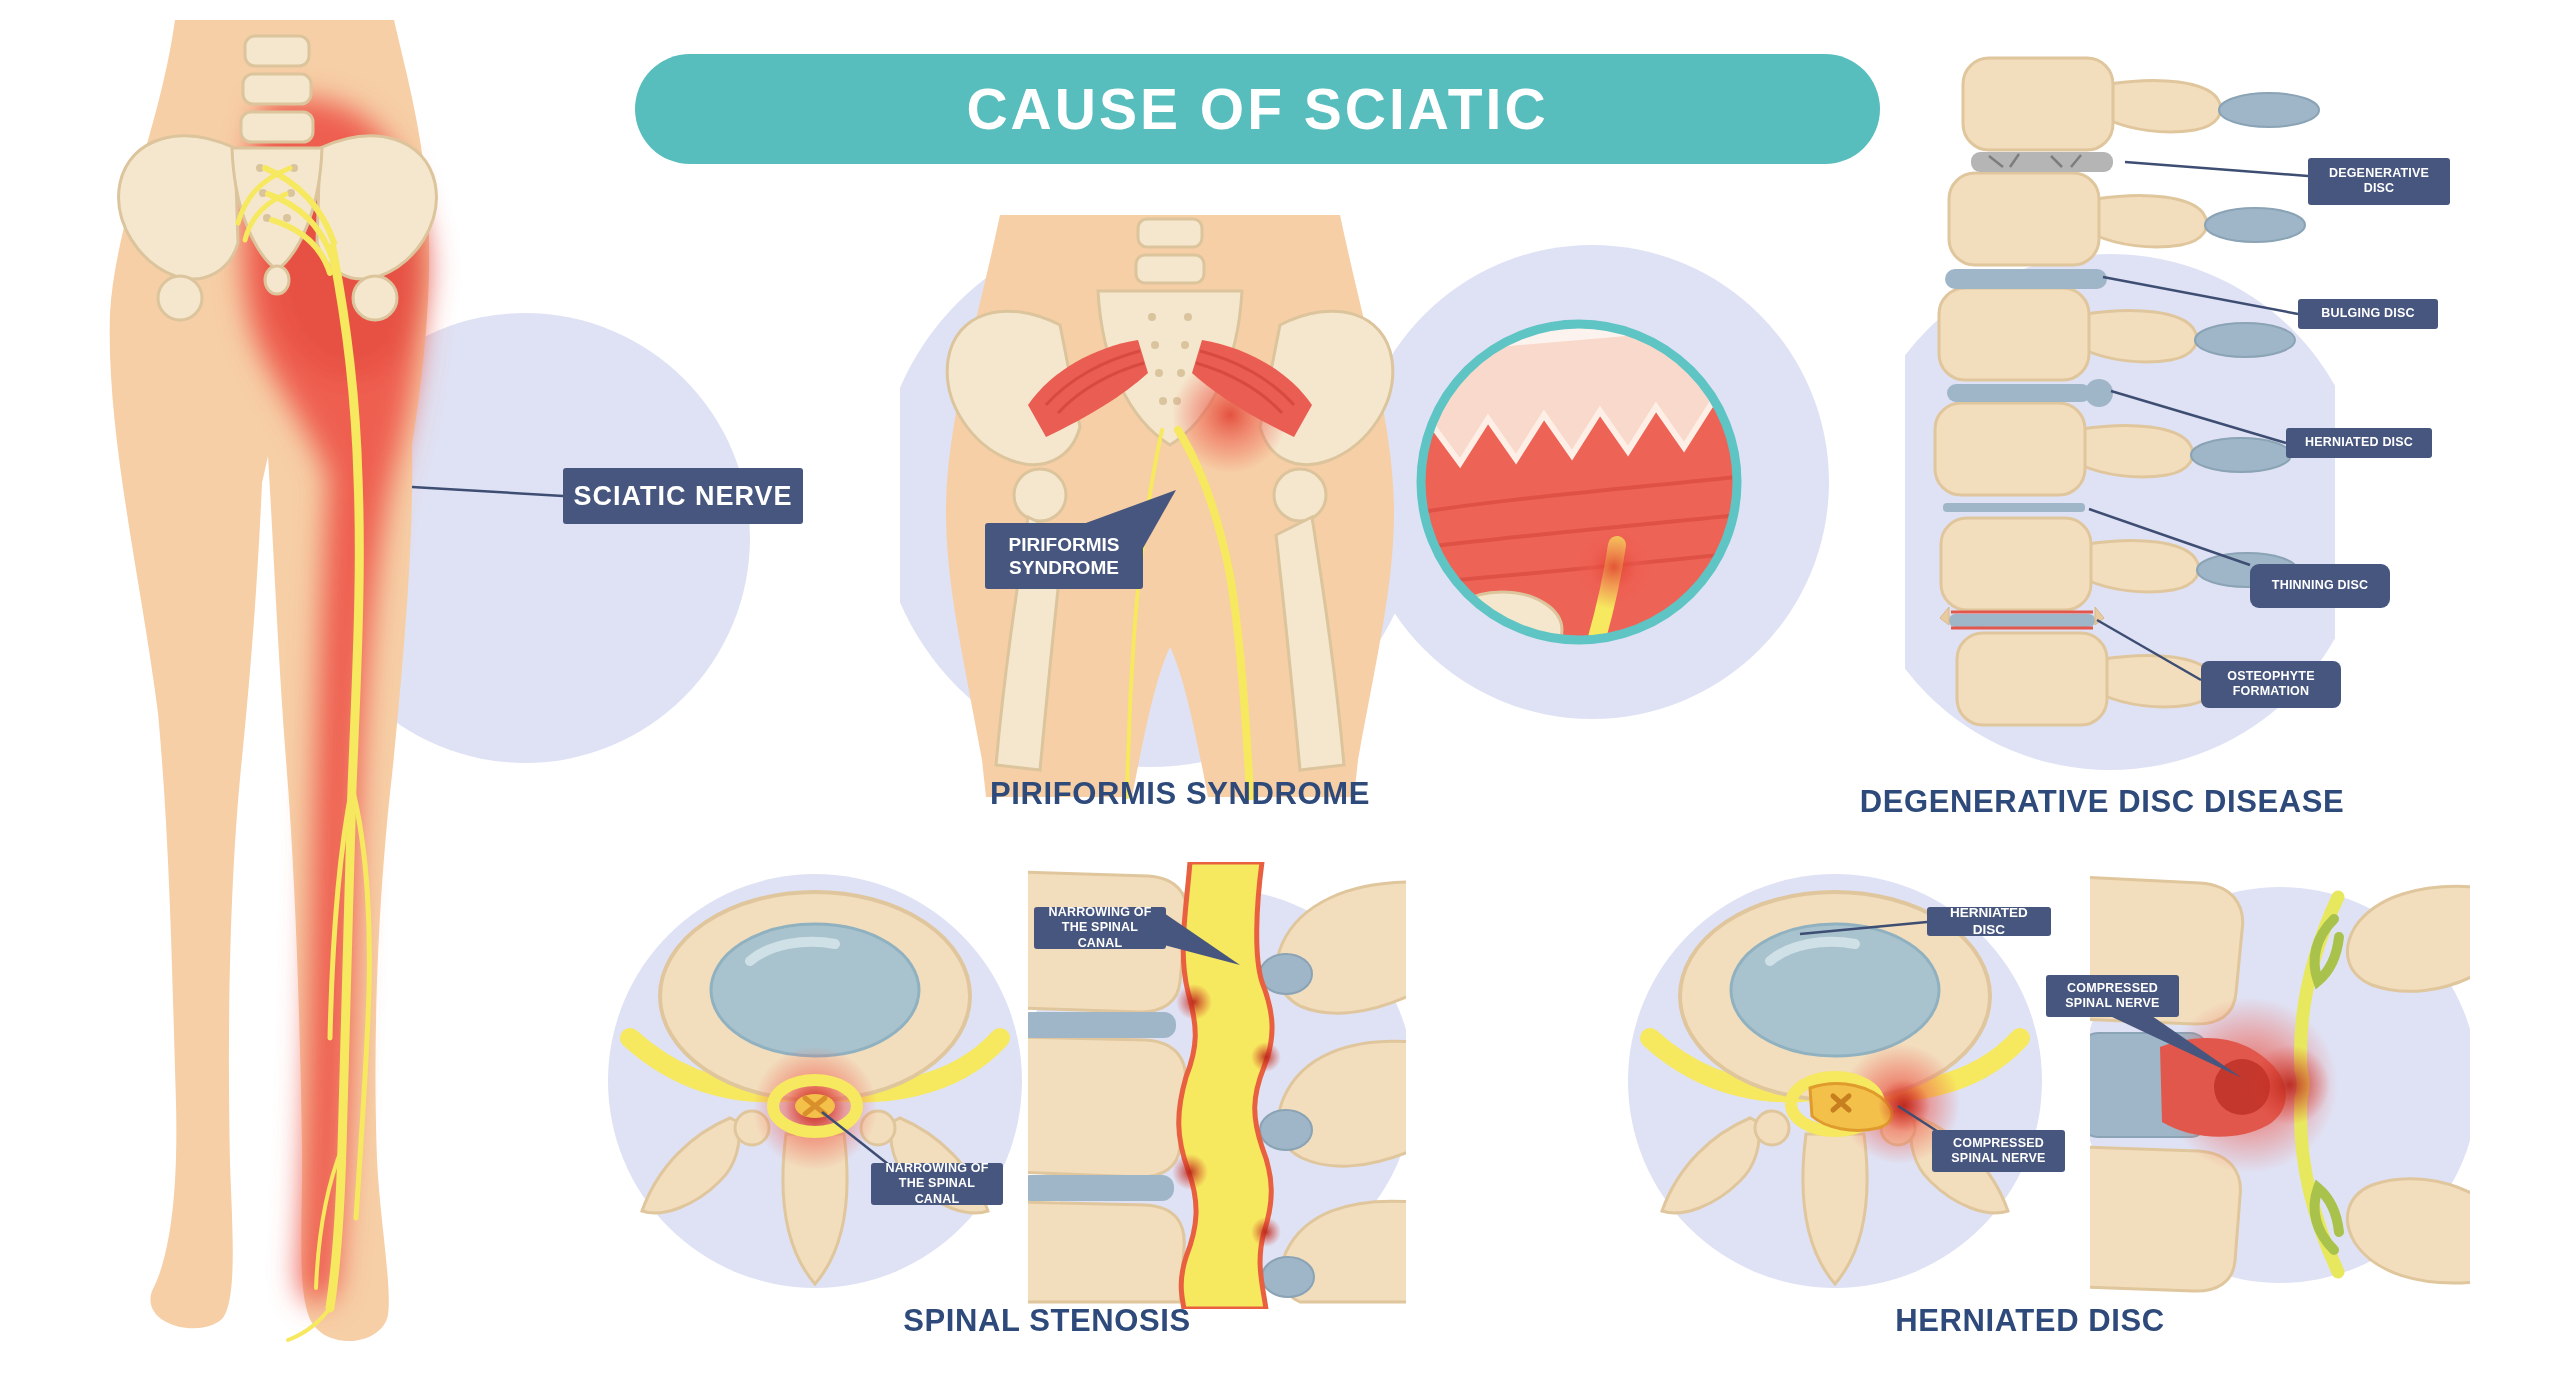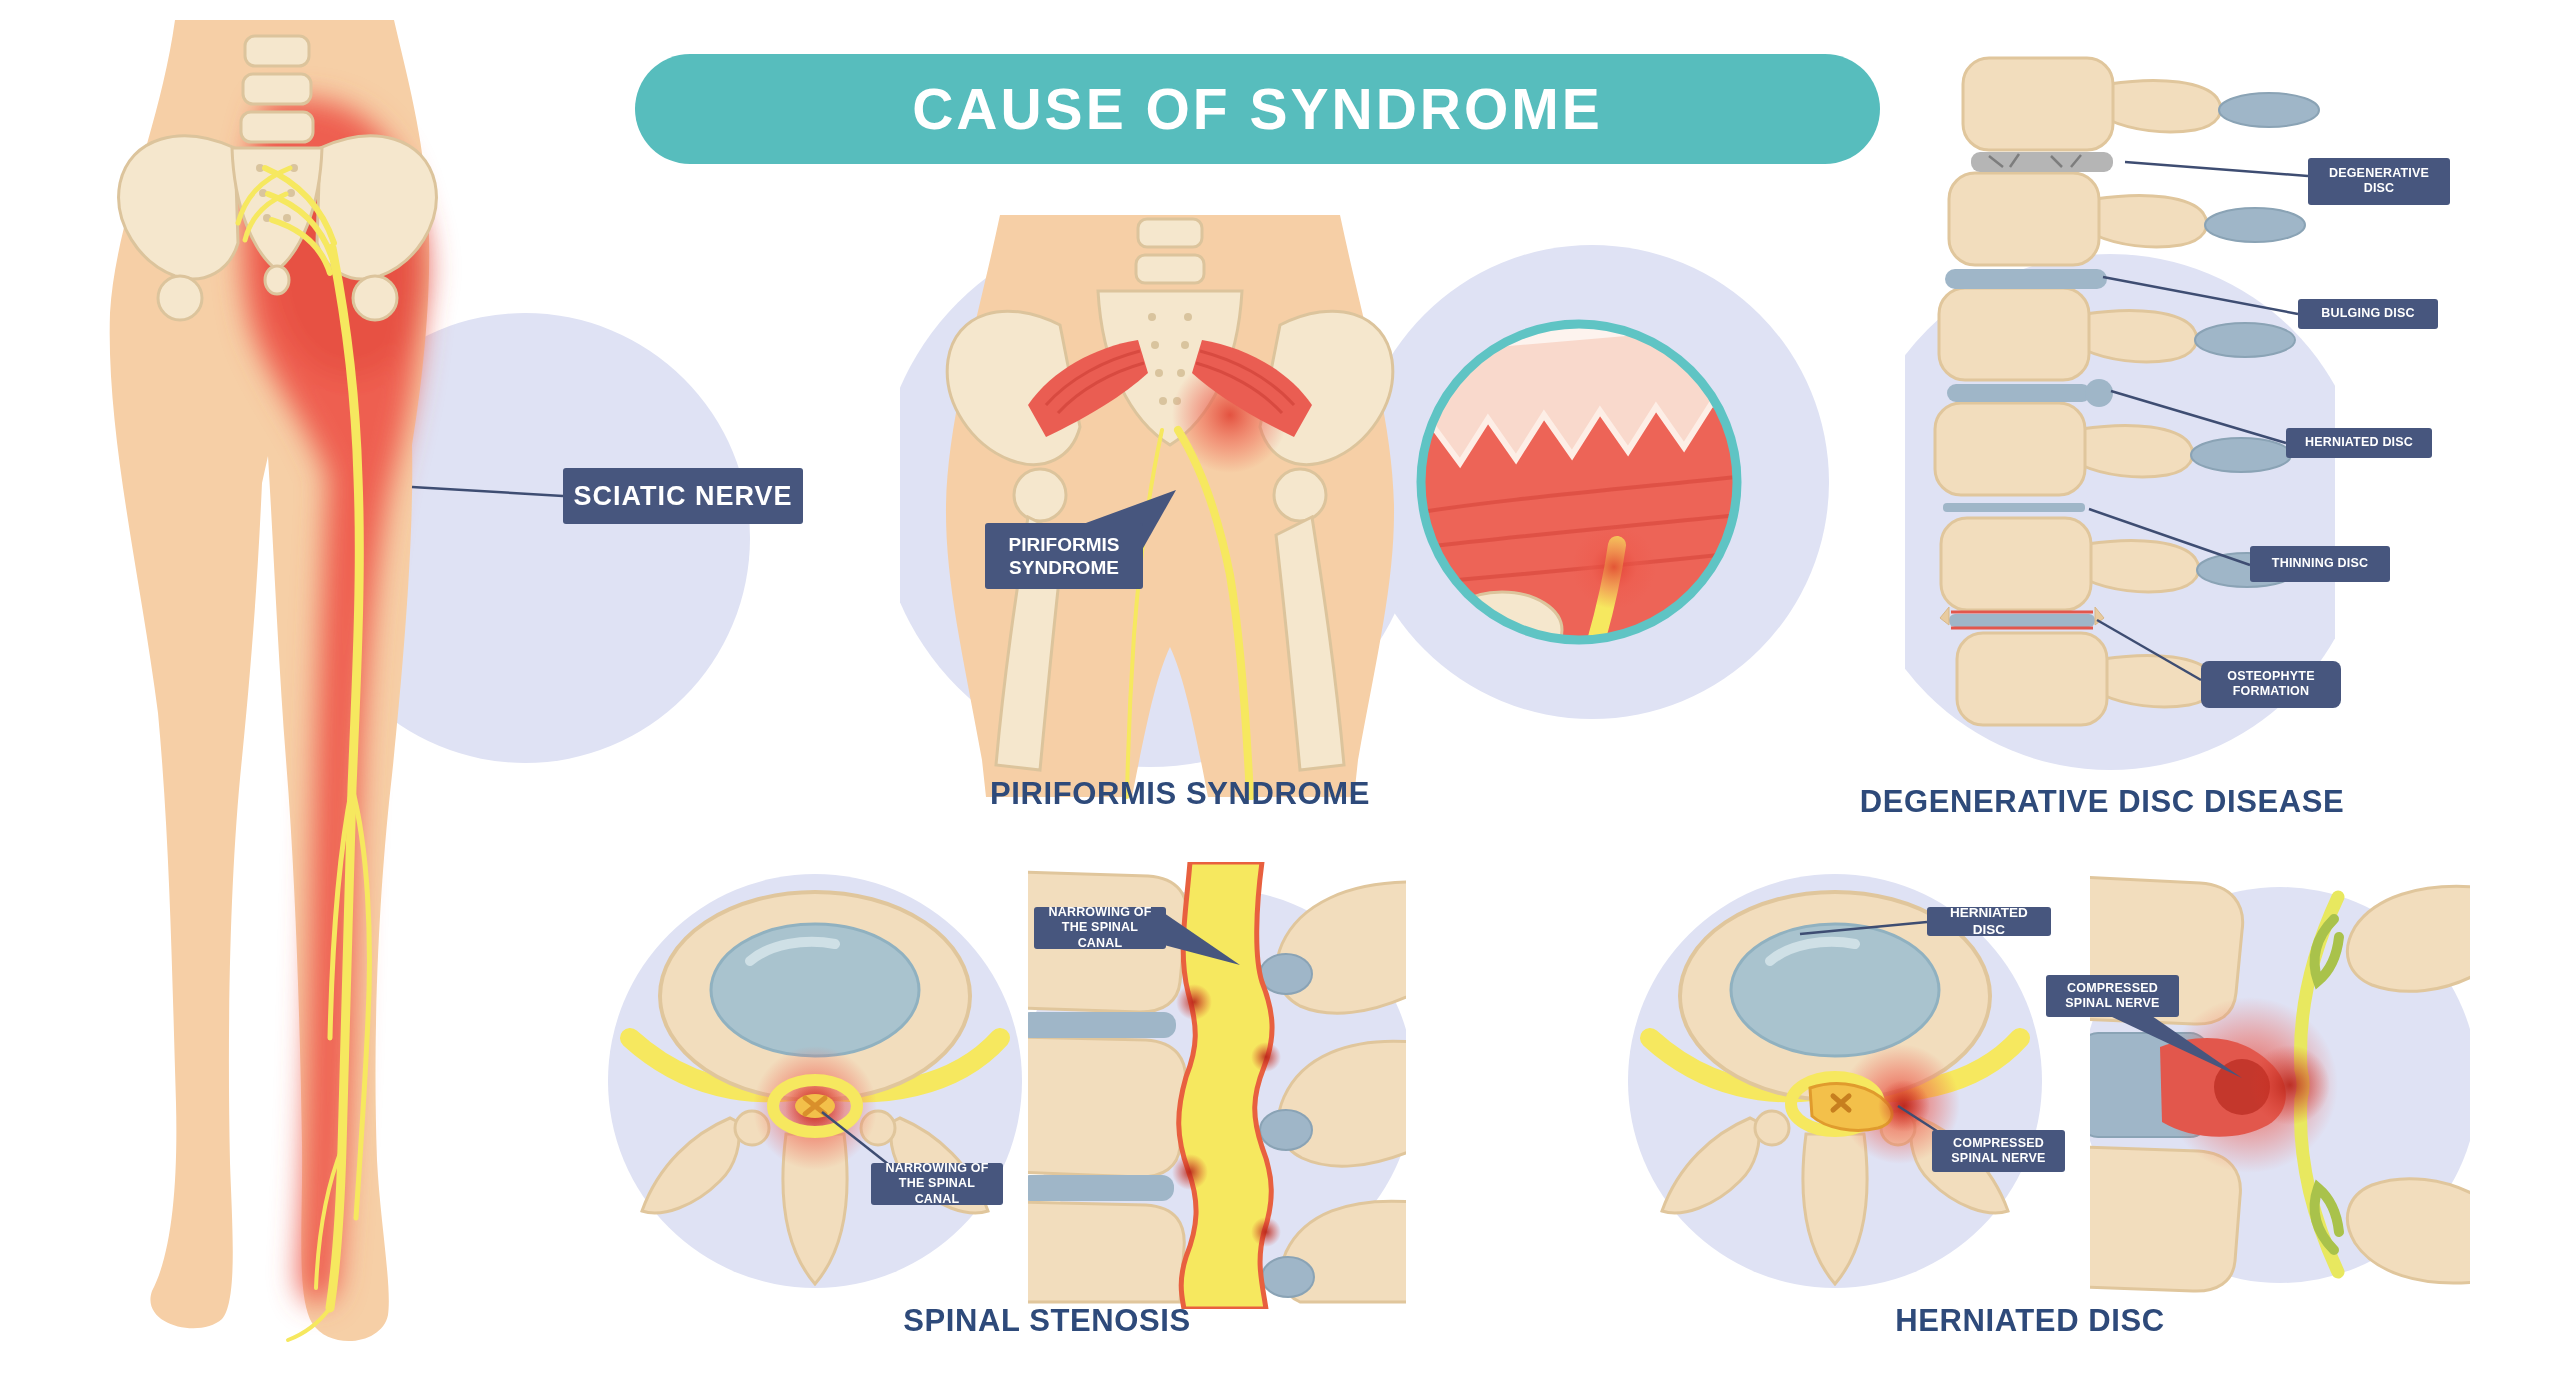--- a/index.html
+++ b/index.html
@@ -20,21 +20,21 @@
     position:absolute;background:#47567e;color:#ffffff;font-weight:bold;text-align:center;
     z-index:5;line-height:1.22;border-radius:3px;display:flex;align-items:center;justify-content:center;
     padding:8px 6px;box-sizing:border-box;text-transform:uppercase;
   }
   .lbl-sciatic{left:563px;top:468px;width:240px;height:56px;font-size:27px;letter-spacing:1px;}
   .lbl-piri{left:985px;top:523px;width:158px;height:66px;font-size:19px;}
   .lbl-sm{font-size:12.5px;letter-spacing:0.2px;}
   .lbl-deg1{left:2308px;top:158px;width:142px;min-height:38px;}
   .lbl-deg2{left:2298px;top:299px;width:140px;height:30px;}
   .lbl-deg3{left:2286px;top:428px;width:146px;height:30px;}
-  .lbl-deg4{left:2250px;top:546px;width:140px;height:36px;}
+  .lbl-deg4{left:2250px;top:564px;width:140px;height:44px;border-radius:9px;}
   .lbl-deg5{left:2201px;top:661px;width:140px;min-height:38px;border-radius:8px;}
   .lbl-sten-top{left:1034px;top:907px;width:132px;height:42px;}
   .lbl-sten-bot{left:871px;top:1163px;width:132px;height:42px;}
   .lbl-hern1{left:1927px;top:907px;width:124px;height:29px;font-size:13.5px;}
   .lbl-hern2{left:2046px;top:975px;width:133px;height:42px;}
   .lbl-hern3{left:1932px;top:1130px;width:133px;height:42px;}
   .cap{
     position:absolute;color:#2e4a7a;font-weight:bold;font-size:31px;letter-spacing:0.6px;
     text-align:center;z-index:5;text-transform:uppercase;
   }
@@ -336,21 +336,21 @@
       <path d="M1940,1133 L1898,1106"></path>
     </g>
     <g fill="#47567e">
       <polygon points="1075,527 1138,557 1176,490"></polygon>
       <polygon points="1164,913 1164,945 1240,965"></polygon>
       <polygon points="2110,1016 2152,1016 2242,1078"></polygon>
     </g>
   </svg>
 
   <div class="title-banner">
-    <span>CAUSE OF SYNDROME</span>
+    <span>CAUSE OF SCIATIC</span>
   </div>
 
   <div class="lbl lbl-sciatic">SCIATIC NERVE</div>
   <div class="lbl lbl-piri">PIRIFORMIS SYNDROME</div>
 
   <div class="lbl lbl-sm lbl-deg1">DEGENERATIVE DISC</div>
   <div class="lbl lbl-sm lbl-deg2">BULGING DISC</div>
   <div class="lbl lbl-sm lbl-deg3">HERNIATED DISC</div>
   <div class="lbl lbl-sm lbl-deg4">THINNING DISC</div>
   <div class="lbl lbl-sm lbl-deg5">OSTEOPHYTE FORMATION</div>

